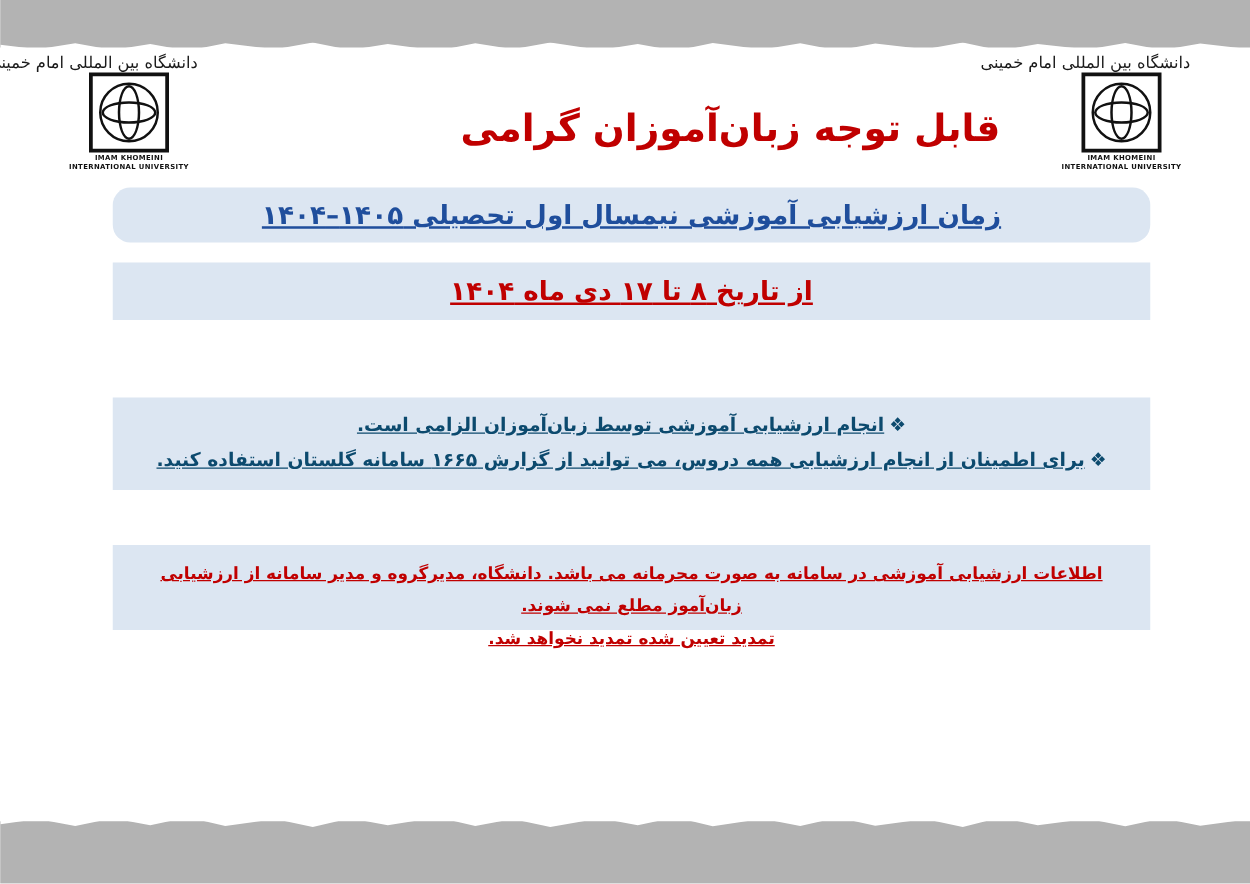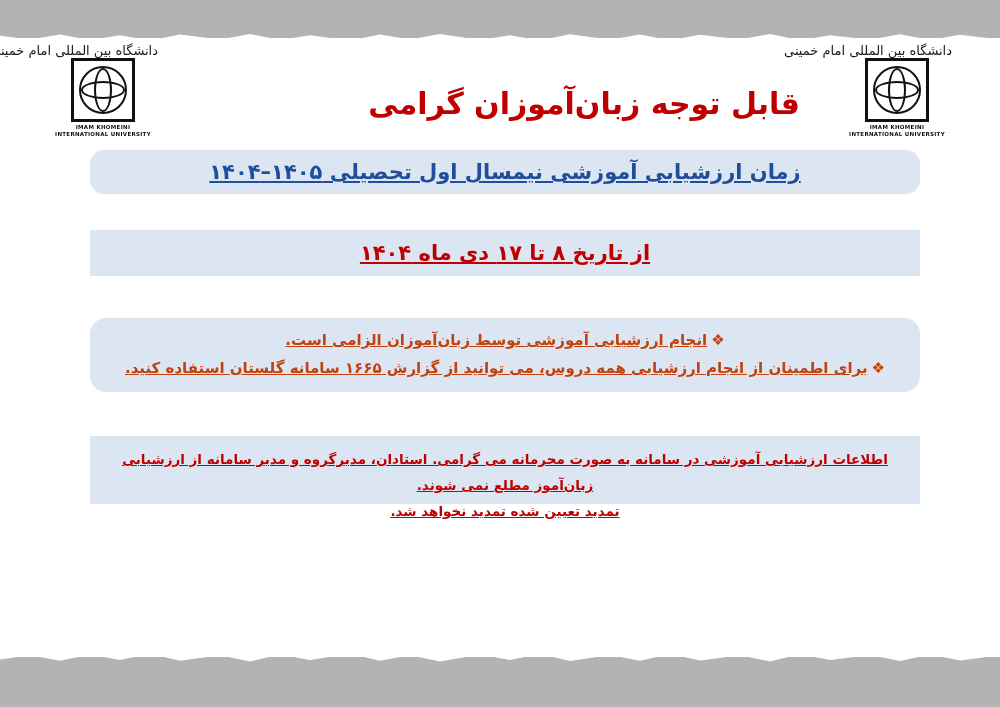--- a/index.html
+++ b/index.html
@@ -150,40 +150,39 @@
     width: 830px;
     height: 44px;
     line-height: 44px;
     font-size: 21px;
     font-weight: bold;
     color: #1f4e9c;
     border-radius: 14px;
   }
   .band-1 .u { text-decoration: underline; }
   .band-2 {
-    top: 192px;
+    top: 172px;
     left: 60px;
     width: 830px;
     height: 46px;
     line-height: 46px;
     font-size: 21px;
     font-weight: bold;
     color: #c00000;
   }
   .band-2 .u { text-decoration: underline; }
   .band-3 {
     top: 280px;
     left: 60px;
     width: 830px;
     height: 74px;
     padding: 8px 16px;
     font-size: 15px;
     font-weight: bold;
-    color: #c2410c;
-    border-radius: 16px;
+    color: #0c4a6e;
   }
   .band-3 .line {
     line-height: 28px;
     text-align: center;
   }
   .band-3 .u { text-decoration: underline; }
   .band-4 {
     top: 398px;
     left: 60px;
     width: 830px;
@@ -245,21 +244,21 @@
     <div class="band band-3">
       <div class="line">
         <span class="bullet">❖</span><span class="u">انجام ارزشیابی آموزشی توسط زبان‌آموزان  الزامی است.</span>
       </div>
       <div class="line">
         <span class="bullet">❖</span><span class="u">برای اطمینان از انجام ارزشیابی همه دروس، می توانید از گزارش ۱۶۶۵ سامانه گلستان استفاده کنید.</span>
       </div>
     </div>
 
     <div class="band band-4">
-      <div class="line">اطلاعات ارزشیابی آموزشی در سامانه به صورت محرمانه می گرامی. استادان، مدیرگروه و مدیر سامانه از ارزشیابی زبان‌آموز مطلع نمی شوند.</div>
+      <div class="line">اطلاعات ارزشیابی آموزشی در سامانه به صورت محرمانه می باشد. دانشگاه، مدیرگروه و مدیر سامانه از ارزشیابی زبان‌آموز مطلع نمی شوند.</div>
       <div class="line">تمدید تعیین شده تمدید نخواهد شد.</div>
     </div>
 
   </div>
 
   <div class="edge edge-bottom">
     <div class="tear"></div>
   </div>
 
 </div>

